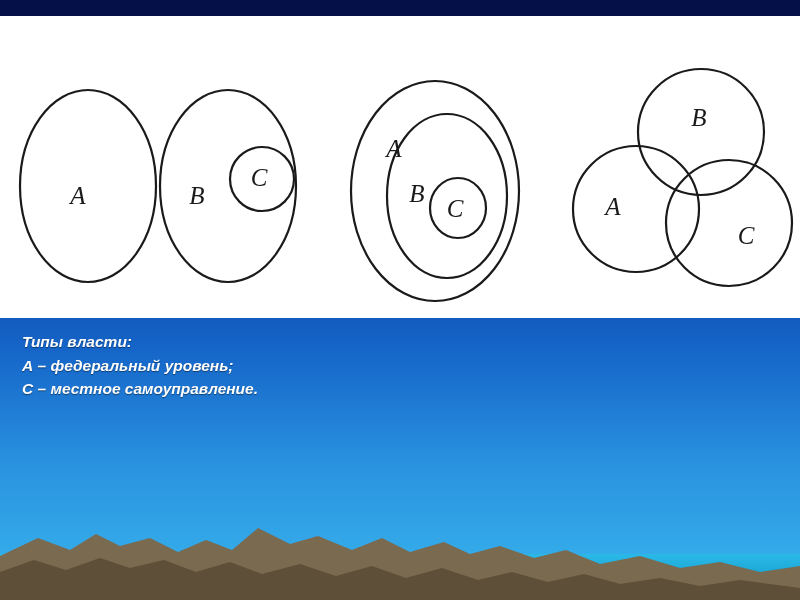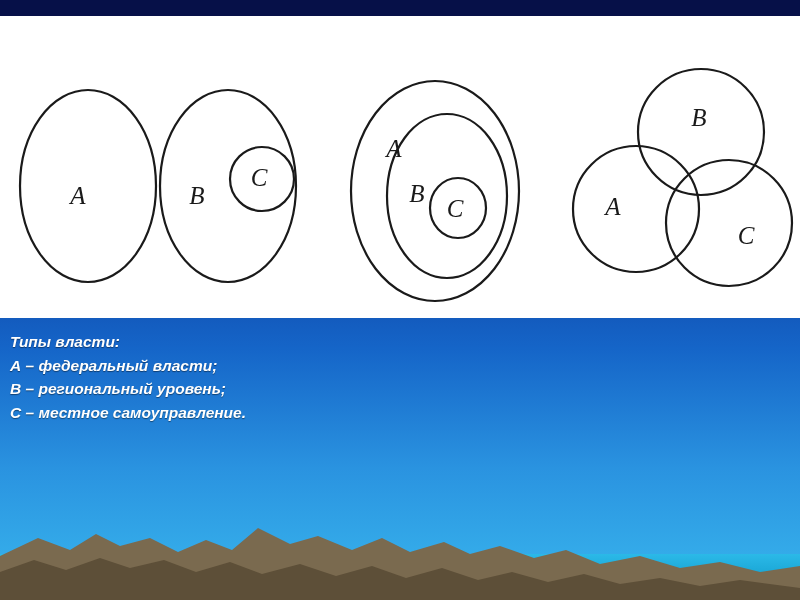--- a/index.html
+++ b/index.html
@@ -35,21 +35,21 @@
     width: 800px;
     height: 302px;
     background: #ffffff;
   }
   .diagram-panel svg {
     display: block;
   }
   
   .caption {
     position: absolute;
-    left: 10px;
+    left: 22px;
     top: 330px;
     width: 560px;
     color: #ffffff;
     font-weight: bold;
     font-style: italic;
     font-size: 15.5px;
     line-height: 23.5px;
     text-shadow: 0 1px 1px rgba(0,0,0,0.45);
   }
   .caption .line {
@@ -114,22 +114,21 @@
 
         <text x="613" y="199" text-anchor="middle">А</text>
         <text x="699" y="110" text-anchor="middle">В</text>
         <text x="746" y="228" text-anchor="middle">С</text>
       </g>
     </svg>
   </div>
 
   <div class="caption">
     <div class="line">Типы власти:</div>
-    <div class="line">А – федеральный власти;</div>
-    <div class="line">В – региональный уровень;</div>
+    <div class="line">А – федеральный уровень;</div>
     <div class="line">С – местное самоуправление.</div>
   </div>
 
   <div class="sea"></div>
 
   <svg class="mountains" viewBox="0 0 800 120" preserveAspectRatio="none">
     <path d="M0,76 L38,58 L70,70 L96,54 L120,66 L150,58 L178,72 L206,60 L232,70 L258,48 L290,64 L318,56 L352,70 L382,58 L410,72 L444,62 L470,74 L500,66 L534,78 L566,70 L600,84 L640,76 L680,88 L720,82 L760,92 L800,86 L800,120 L0,120 Z" fill="#7a6a4f"></path>
     <path d="M0,92 L34,80 L66,90 L100,78 L130,88 L164,80 L196,92 L230,82 L262,94 L300,84 L336,96 L372,86 L406,98 L442,88 L478,100 L512,92 L548,102 L584,94 L620,104 L660,98 L700,106 L740,100 L800,108 L800,120 L0,120 Z" fill="#5d4f38"></path>
   </svg>
 

